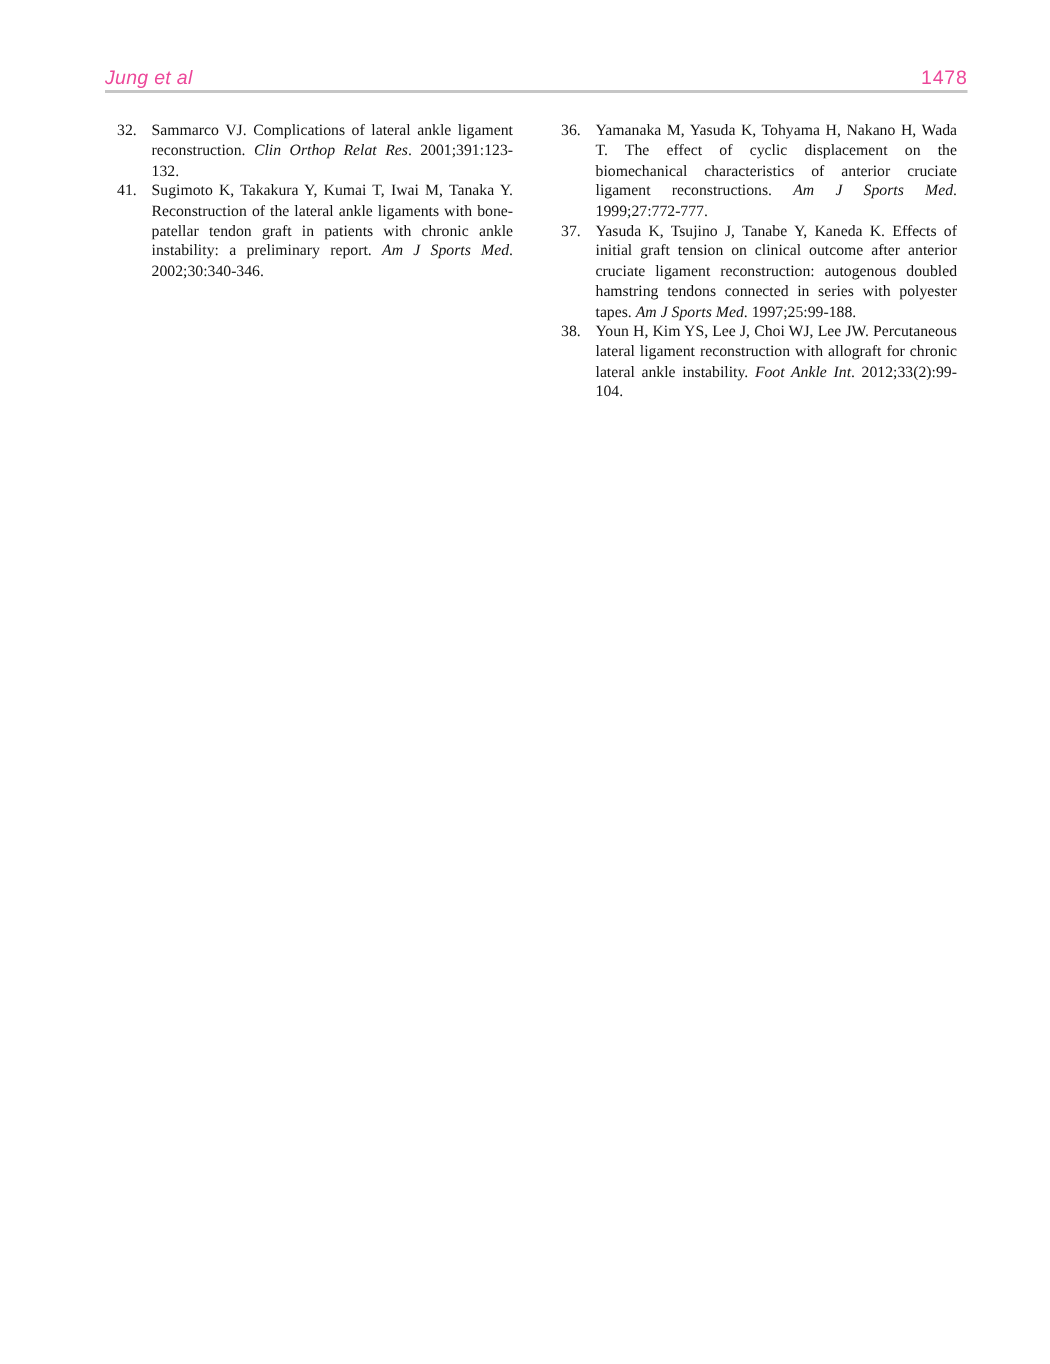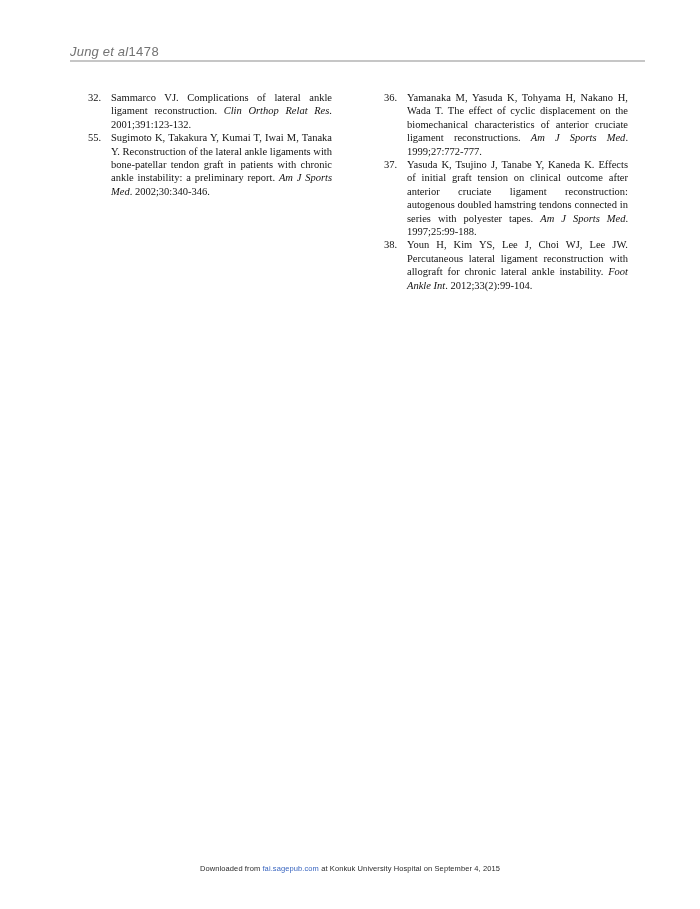--- a/index.html
+++ b/index.html
@@ -19,24 +19,25 @@
     position: absolute;
     inset: 0;
     background: #ffffff;
   }
   .page-header {
     position: absolute;
     top: 44px;
     left: 70px;
     width: 575px;
     display: flex;
+    justify-content: space-between;
     align-items: baseline;
     font-family: "Liberation Sans", sans-serif;
     font-size: 13px;
-    color: #737373;
+    color: #ec4899;
   }
   .running-head {
     font-style: italic;
     letter-spacing: 0.2px;
   }
   .page-number {
     letter-spacing: 0.5px;
   }
   .header-rule {
     position: absolute;
@@ -51,21 +52,21 @@
   .references {
     position: absolute;
     top: 73px;
     left: 70px;
     width: 576px;
     display: flex;
     gap: 16px;
   }
   ol.ref-col {
     list-style: none;
-    margin: 18px;
+    margin: 8px;
     padding: 0;
     flex: 1;
     min-width: 0;
   }
   .ref-item {
     display: flex;
     font-size: 10.5px;
     line-height: 13.4px;
     color: #121212;
   }
@@ -107,37 +108,34 @@
 
   <hr class="header-rule">
 
   <main class="references">
     <ol class="ref-col" id="col-left">
         <li class="ref-item">
           <span class="ref-num">32.</span>
           <div class="ref-text"><span>Sammarco VJ. Complications of lateral ankle ligament reconstruction. </span><i>Clin Orthop Relat Res</i><span>. 2001;391:123-132.</span></div>
         </li>
         <li class="ref-item">
-          <span class="ref-num">55.</span>
+          <span class="ref-num">41.</span>
           <div class="ref-text"><span>Sugimoto K, Takakura Y, Kumai T, Iwai M, Tanaka Y. Reconstruction of the lateral ankle ligaments with bone-patellar tendon graft in patients with chronic ankle instability: a preliminary report. </span><i>Am J Sports Med</i><span>. 2002;30:340-346.</span></div>
         </li>
       </ol>
     <ol class="ref-col" id="col-right">
         <li class="ref-item">
           <span class="ref-num">36.</span>
           <div class="ref-text"><span>Yamanaka M, Yasuda K, Tohyama H, Nakano H, Wada T. The effect of cyclic displacement on the biomechanical characteristics of anterior cruciate ligament reconstructions. </span><i>Am J Sports Med</i><span>. 1999;27:772-777.</span></div>
         </li>
         <li class="ref-item">
           <span class="ref-num">37.</span>
           <div class="ref-text"><span>Yasuda K, Tsujino J, Tanabe Y, Kaneda K. Effects of initial graft tension on clinical outcome after anterior cruciate ligament reconstruction: autogenous doubled hamstring tendons connected in series with polyester tapes. </span><i>Am J Sports Med</i><span>. 1997;25:99-188.</span></div>
         </li>
         <li class="ref-item">
           <span class="ref-num">38.</span>
           <div class="ref-text"><span>Youn H, Kim YS, Lee J, Choi WJ, Lee JW. Percutaneous lateral ligament reconstruction with allograft for chronic lateral ankle instability. </span><i>Foot Ankle Int</i><span>. 2012;33(2):99-104.</span></div>
         </li>
       </ol>
   </main>
 
-  <footer class="page-footer">
-    <span>Downloaded from </span><a href="#" style="color: rgb(58, 102, 192);">fai.sagepub.com</a><span> at Konkuk University Hospital on September 4, 2015</span>
-  </footer>
 
 </div>
 
 </body></html>

